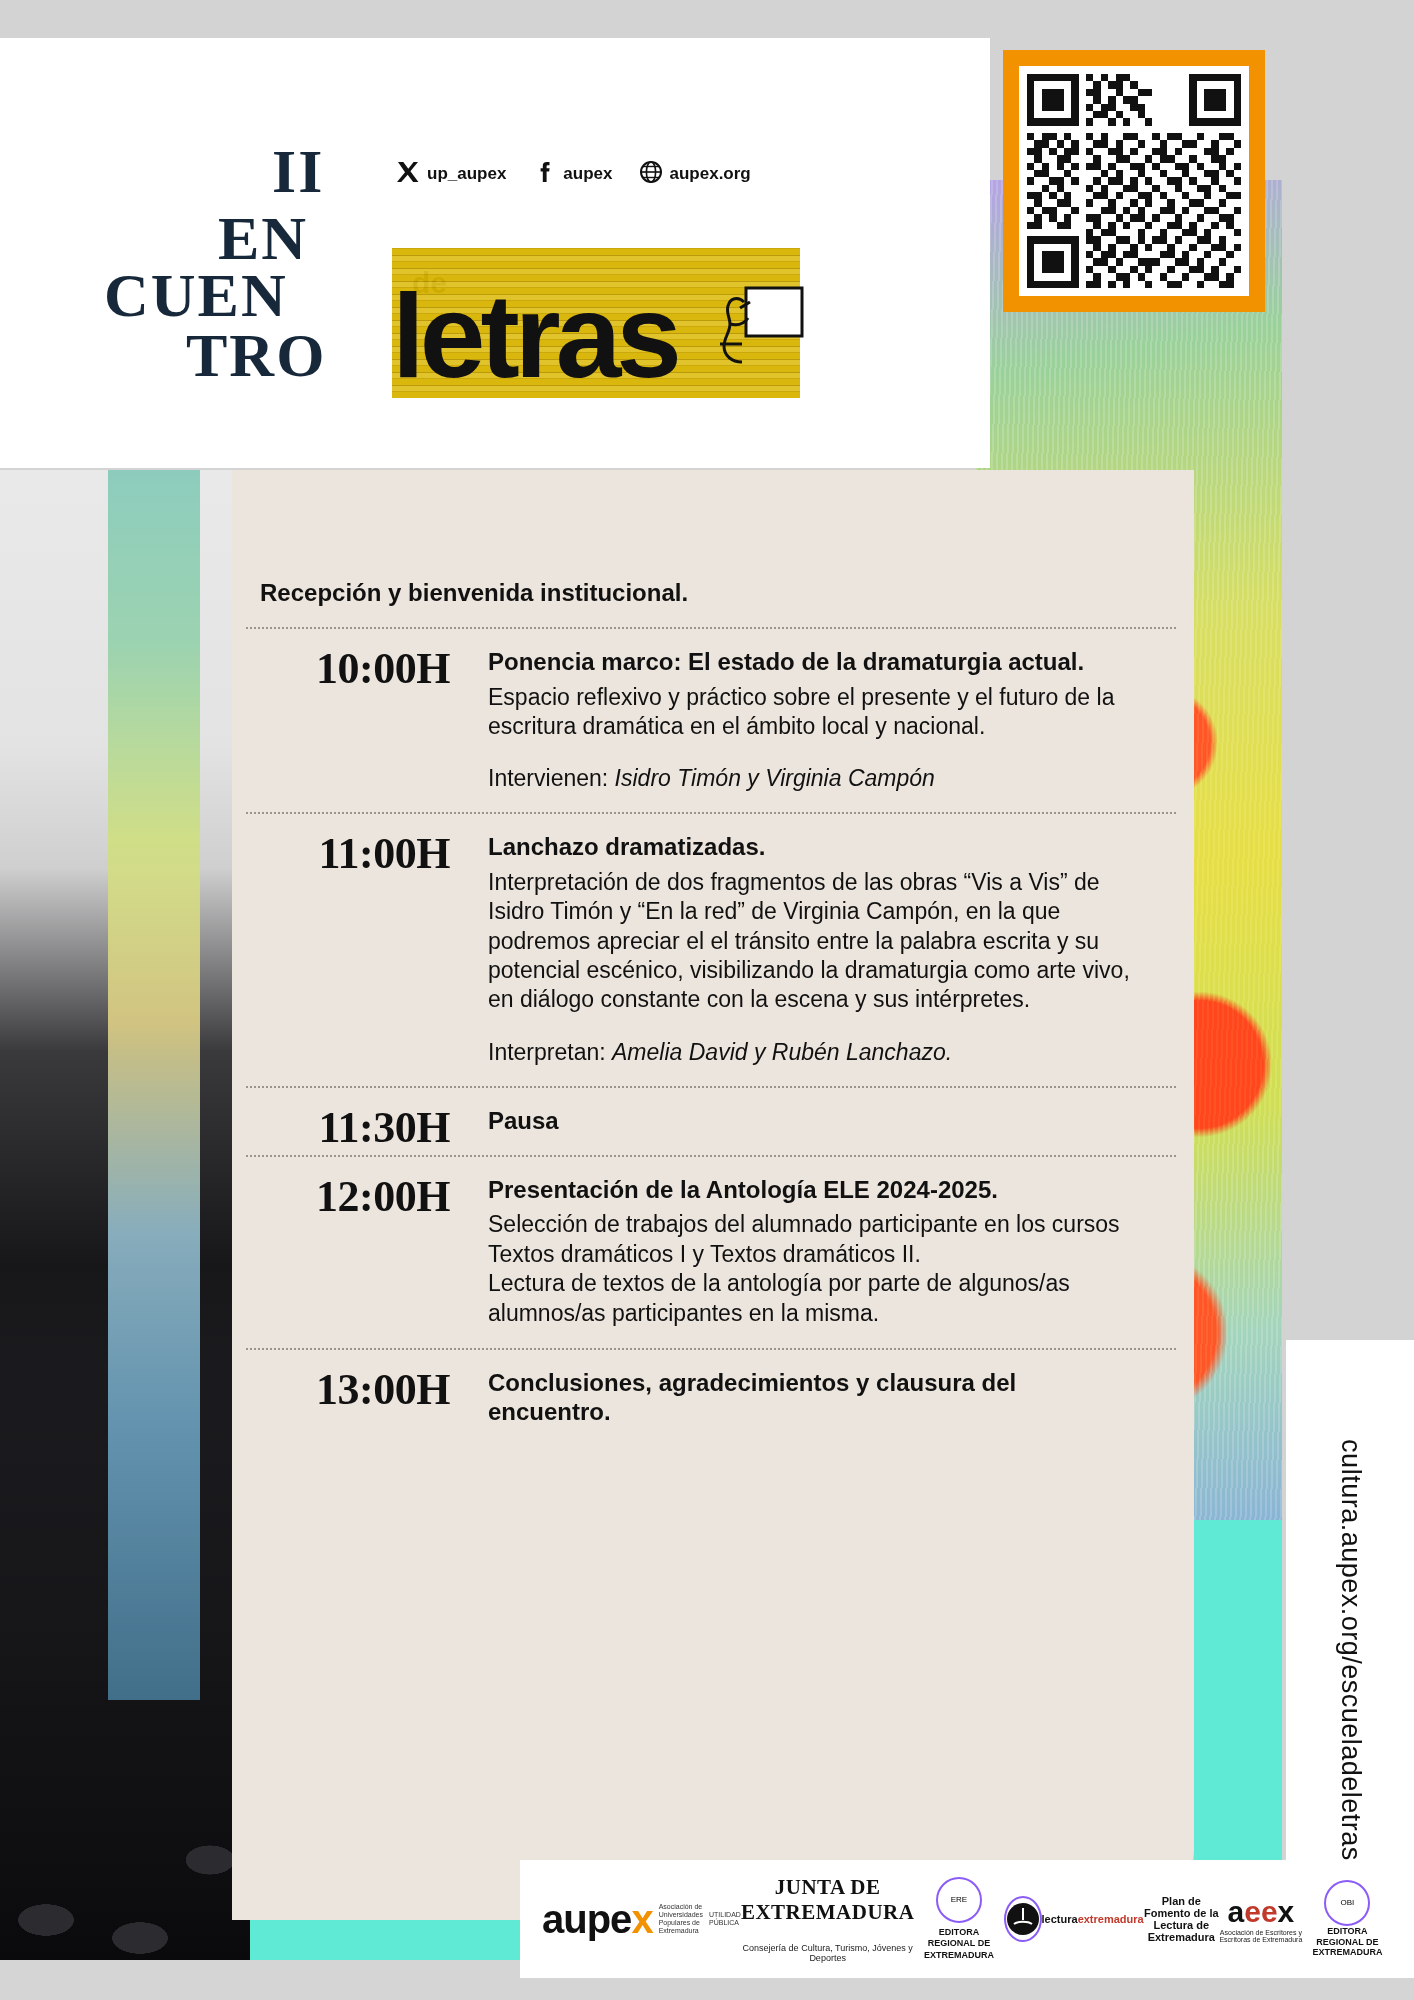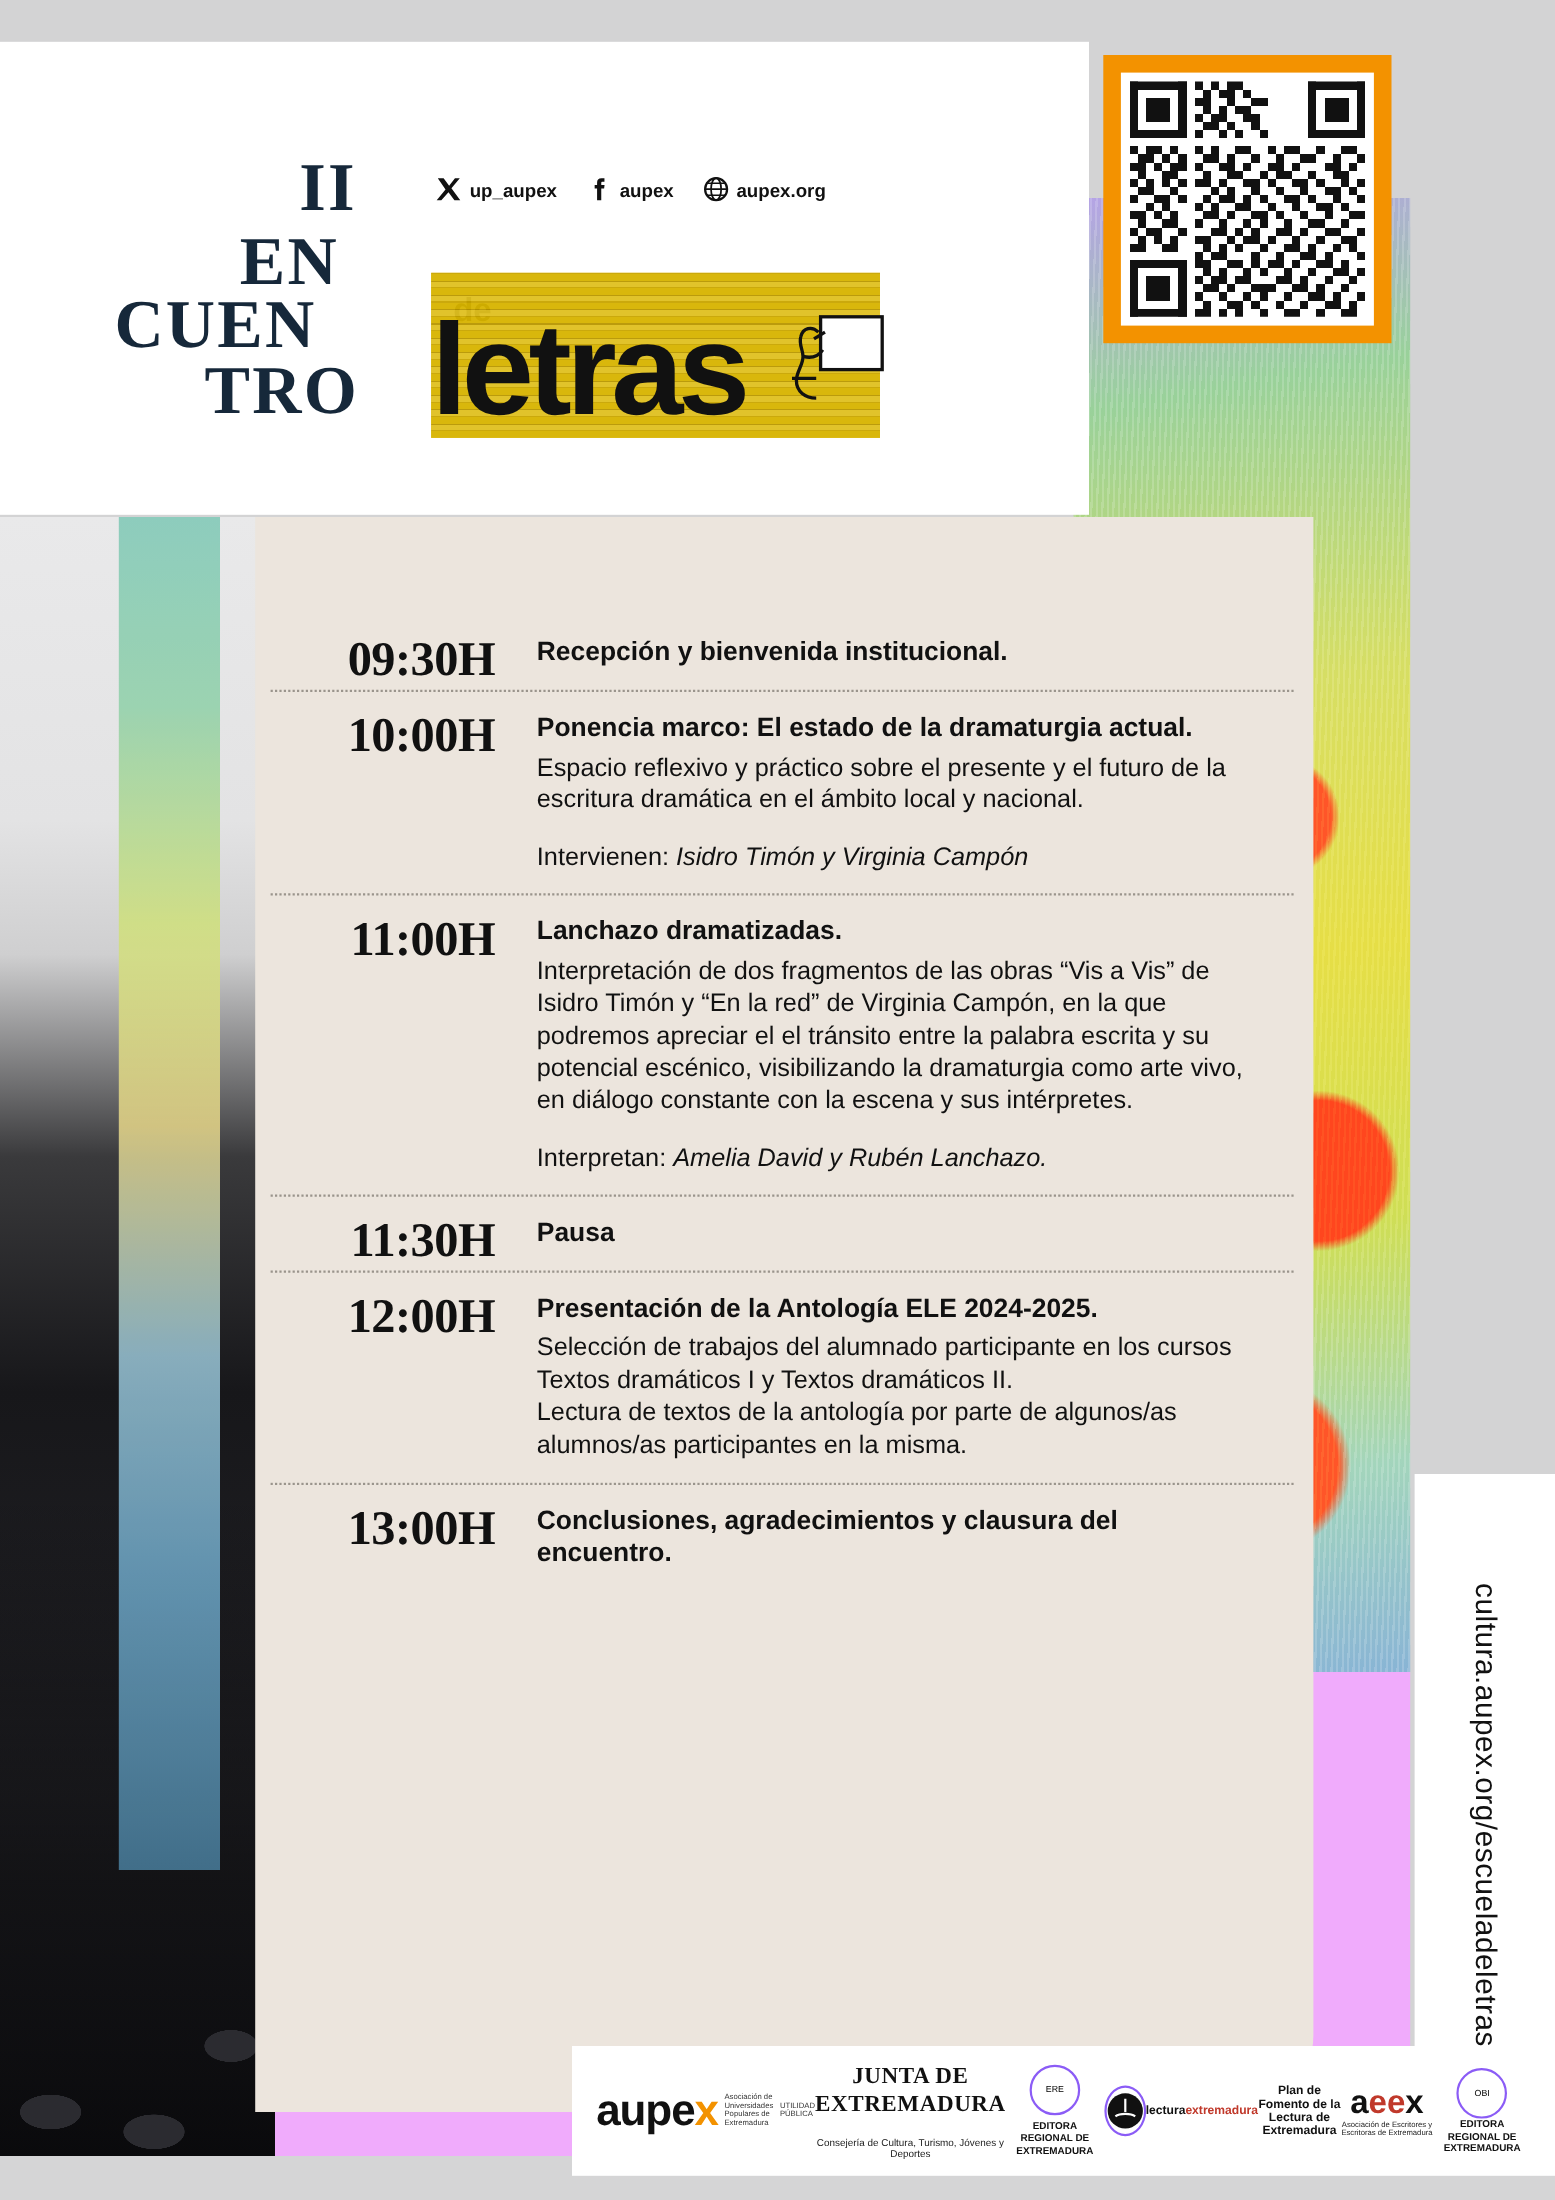--- a/index.html
+++ b/index.html
@@ -6,21 +6,21 @@
   html, body {
     width: 1414px; height: 2000px;
     font-family: "Liberation Sans", sans-serif;
     background: #cfcfd0;
     overflow: hidden;
   }
   #poster {
     position: relative;
     width: 1414px; height: 2000px;
     overflow: hidden;
-    background: #f0abfc;
+    background: #5eead4;
   }
 
   
   .bg-left-photo {
     position: absolute; left: 0; top: 470px; width: 250px; height: 1530px;
     background:
       linear-gradient(180deg, #e9e9ea 0%, #e3e3e4 18%, #cfcfd0 26%, #3a3a3c 38%, #17171a 52%, #202024 70%, #303035 84%, #414148 100%);
   }
   .bg-left-photo:before {
     
@@ -498,21 +498,20 @@
             <rect x="23" y="28" width="1" height="1"></rect>
             <rect x="26" y="28" width="2" height="1"></rect>
         </g>
       </svg>
     </div>
   </div>
 
   <div class="schedule">
 
     <div class="row">
-      <div class="time">09:30H</div>
       <div class="body">
         <div class="title">Recepción y bienvenida institucional.</div>
       </div>
     </div>
 
     <div class="row">
       <div class="time">10:00H</div>
       <div class="body">
         <div class="title">Ponencia marco: El estado de la dramaturgia actual.</div>
         <div class="desc">Espacio reflexivo y práctico sobre el presente y el futuro de la escritura dramática en el ámbito local y nacional.</div>

